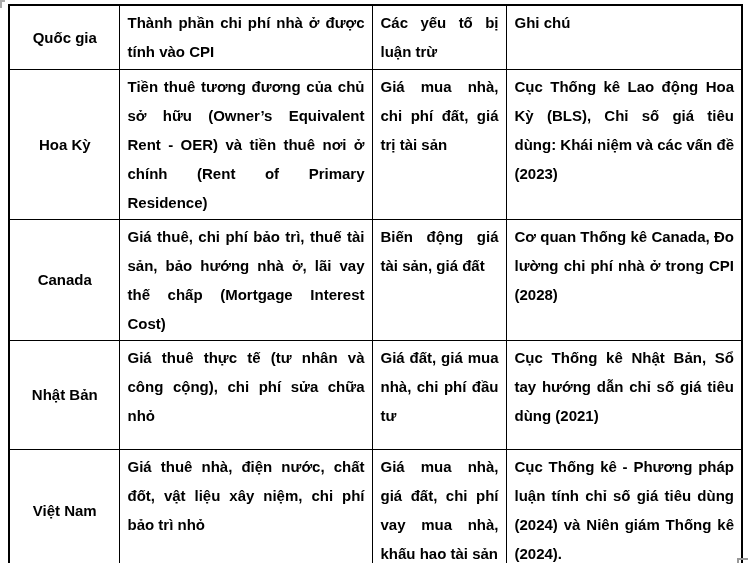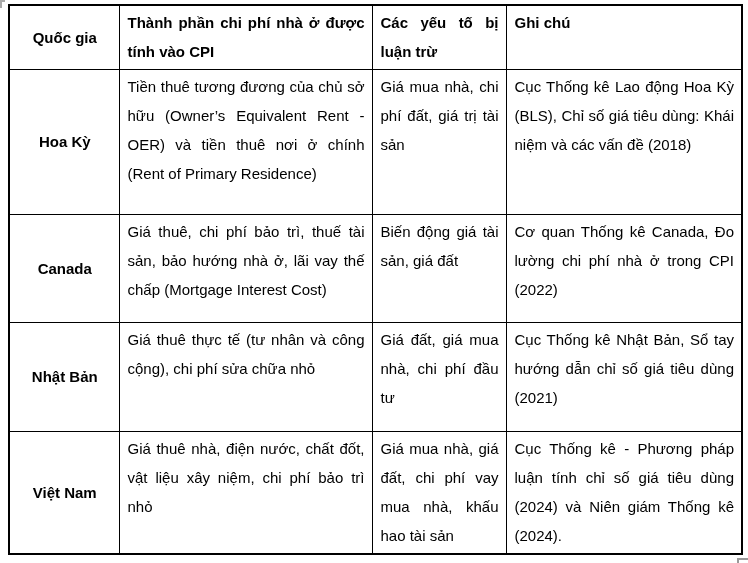--- a/index.html
+++ b/index.html
@@ -51,21 +51,21 @@
   }
   td.country-cell {
     font-weight: bold;
     text-align: center;
     vertical-align: middle;
     margin-top: 42px;
   }
   td.body-cell {
     text-align: justify;
     vertical-align: top;
-    font-weight: normal;
+    font-weight: bold;
   }
   
   .handle-top-left {
     position: absolute;
     left: 0;
     top: 0;
     width: 5px;
     height: 8px;
     border-top: 2px solid #aaaaaa;
     border-left: 2px solid #aaaaaa;
@@ -101,28 +101,28 @@
         <th class="col-header country-header">Quốc gia</th>
         <th class="col-header">Thành phần chi phí nhà ở được tính vào CPI</th>
         <th class="col-header">Các yếu tố bị luận trừ</th>
         <th class="col-header notes-header">Ghi chú</th>
       </tr>
 
       <tr style="height:145px">
         <td class="country-cell">Hoa Kỳ</td>
         <td class="body-cell">Tiền thuê tương đương của chủ sở hữu (Owner’s Equivalent Rent - OER) và tiền thuê nơi ở chính (Rent of Primary Residence)</td>
         <td class="body-cell">Giá mua nhà, chi phí đất, giá trị tài sản</td>
-        <td class="body-cell">Cục Thống kê Lao động Hoa Kỳ (BLS), Chỉ số giá tiêu dùng: Khái niệm và các vấn đề (2018)</td>
+        <td class="body-cell">Cục Thống kê Lao động Hoa Kỳ (BLS), Chỉ số giá tiêu dùng: Khái niệm và các vấn đề (2023)</td>
       </tr>
 
       <tr style="height:108px">
         <td class="country-cell">Canada</td>
         <td class="body-cell">Giá thuê, chi phí bảo trì, thuế tài sản, bảo hướng nhà ở, lãi vay thế chấp (Mortgage Interest Cost)</td>
         <td class="body-cell">Biến động giá tài sản, giá đất</td>
-        <td class="body-cell">Cơ quan Thống kê Canada, Đo lường chi phí nhà ở trong CPI (2022)</td>
+        <td class="body-cell">Cơ quan Thống kê Canada, Đo lường chi phí nhà ở trong CPI (2028)</td>
       </tr>
 
       <tr style="height:109px">
         <td class="country-cell">Nhật Bản</td>
         <td class="body-cell">Giá thuê thực tế (tư nhân và công cộng), chi phí sửa chữa nhỏ</td>
         <td class="body-cell">Giá đất, giá mua nhà, chi phí đầu tư</td>
         <td class="body-cell">Cục Thống kê Nhật Bản, Sổ tay hướng dẫn chỉ số giá tiêu dùng (2021)</td>
       </tr>
 
       <tr style="height:123px">

